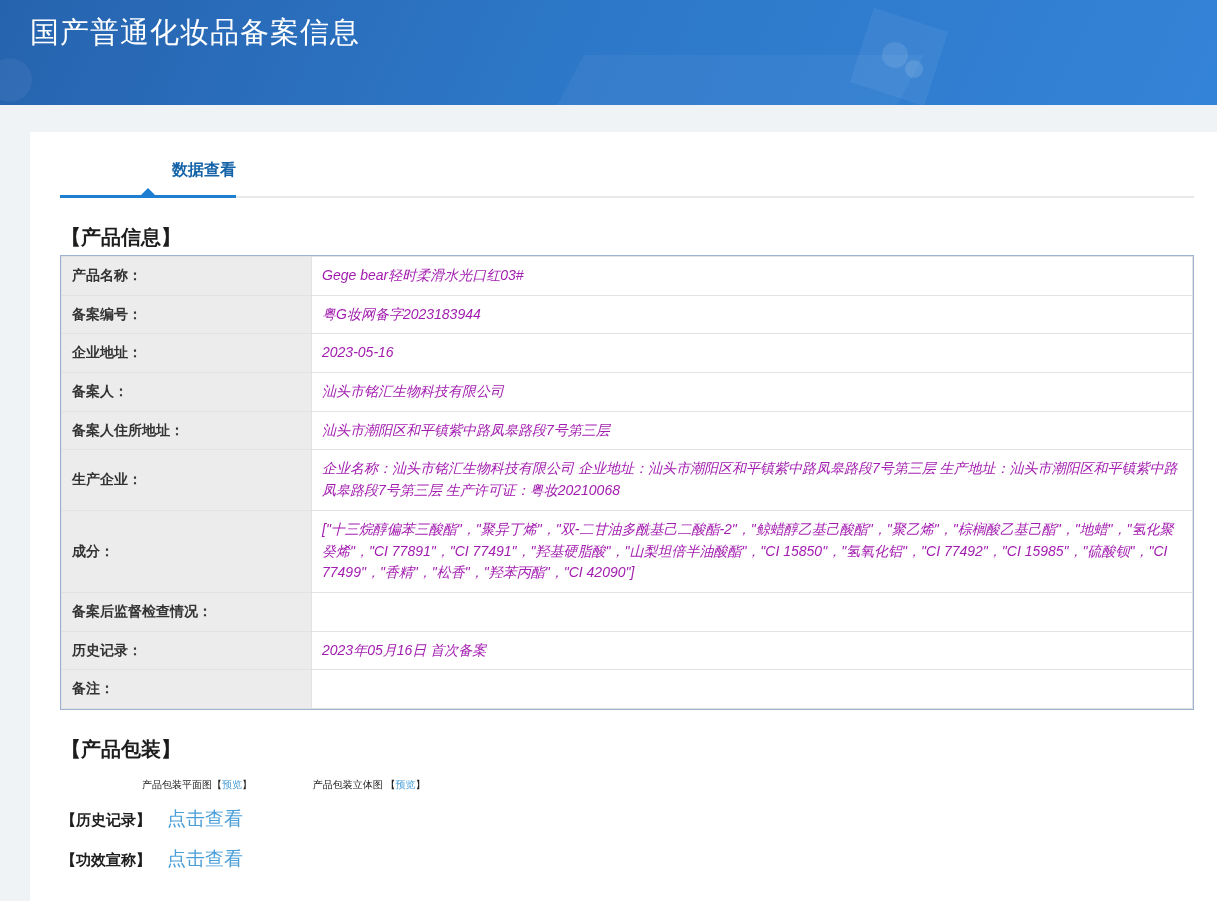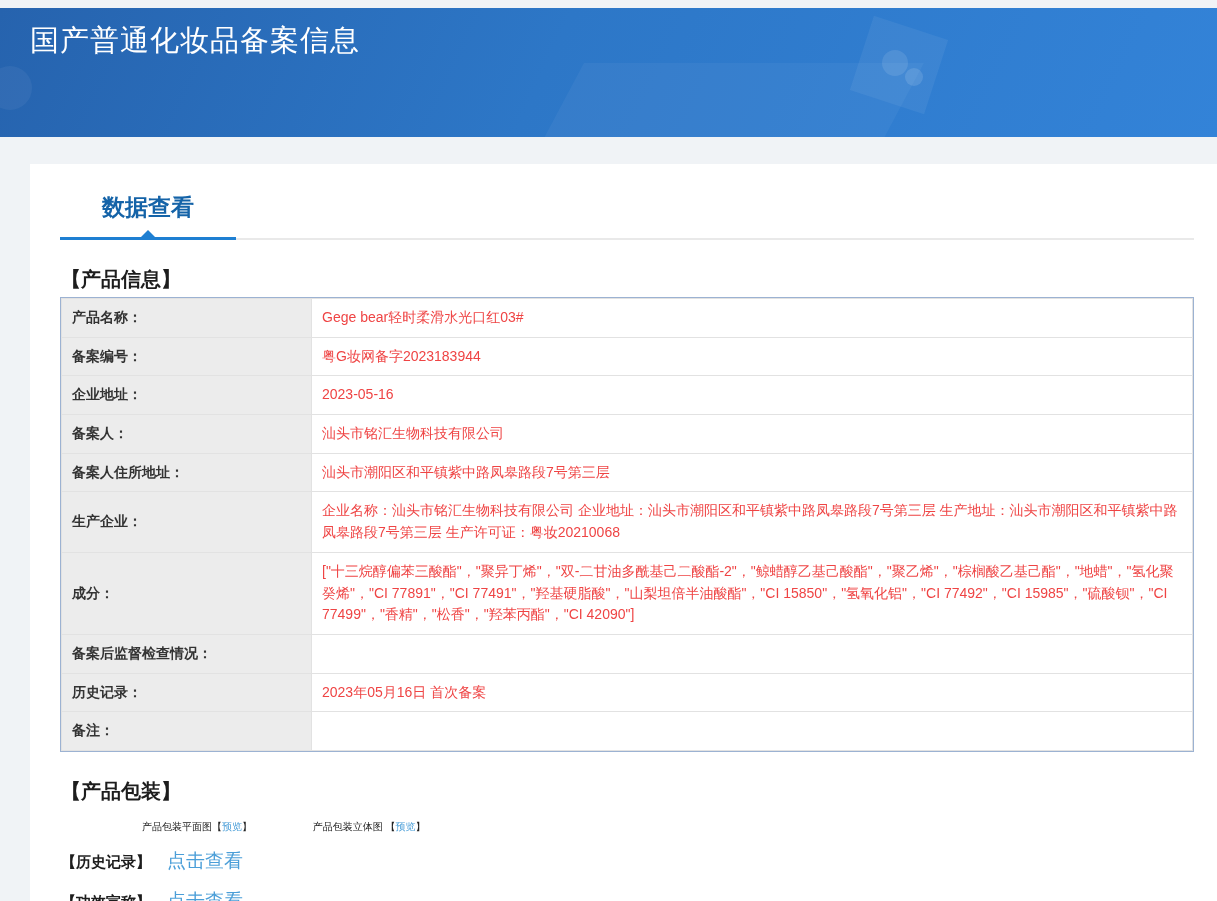--- a/index.html
+++ b/index.html
@@ -4,23 +4,22 @@
 <style>
   * { box-sizing: border-box; }
   html, body {
     margin: 0; padding: 0;
     background: #f0f3f6;
     font-family: "Liberation Sans", "DejaVu Sans", sans-serif;
     width: 100%; min-height: 901px;
   }
   
   .banner {
-    position: relative; height: 129px; overflow: hidden;
+    position: relative; height: 105px; overflow: hidden;
     background: linear-gradient(115deg, #2663ae 0%, #2d77c7 45%, #3383d8 100%);
-    margin-top: 8px;
   }
   .banner-title {
     position: relative; z-index: 2;
     margin: 0; padding: 13px 0 0 30px;
     color: #ffffff; font-size: 29px; font-weight: 500; letter-spacing: 1px;
   }
   .deco { position: absolute; z-index: 1; }
   .deco-sq1 { left: 860px; top: 18px; width: 78px; height: 78px;
     background: rgba(255,255,255,0.06); transform: rotate(18deg); }
   .deco-sq2 { left: 560px; top: 55px; width: 340px; height: 90px;
@@ -36,22 +35,22 @@
   .card {
     margin: 27px 0 0 30px;
     background: #ffffff;
     padding: 28px 23px 42px 30px;
   }
 
   
   .tabbar { position: relative; border-bottom: 2px solid #e9e9e9; }
   .tab {
     position: relative; display: inline-block; width: 176px;
-    text-align: center; padding-bottom: 15px;
-    color: #1463a8; font-size: 23px; font-weight: bold; cursor: pointer;
+    text-align: right; padding-bottom: 15px;
+    color: #1463a8; font-size: 16px; font-weight: bold; cursor: pointer;
   }
   .tab-underline {
     position: absolute; left: 0; bottom: -2px; width: 100%; height: 3px;
     background: #1e7fd2;
   }
   .tab-caret {
     position: absolute; left: 50%; bottom: 1px; margin-left: -7px;
     width: 0; height: 0;
     border-left: 7px solid transparent; border-right: 7px solid transparent;
     border-bottom: 7px solid #1e7fd2;
@@ -67,21 +66,21 @@
   .table-frame { border: 1px solid #9cb2d2; }
   table.info-table { width: 100%; border-collapse: collapse; }
   table.info-table td {
     border: 1px solid #e2e2e2; font-size: 14px; line-height: 1.55;
     padding: 8px 10px; vertical-align: middle; height: 24px;
   }
   td.cell-label {
     width: 250px; background: #ececec; color: #333333;
     font-weight: bold; padding-left: 12px;
   }
-  td.cell-value { color: #ef4444; }
+  td.cell-value { color: #a21caf; font-style: italic; }
 
   
   .pack-line { margin: 15px 0 6px 82px; font-size: 10px; color: #222222; }
   .pack-item { display: inline-block; }
   .pack-item + .pack-item { margin-left: 58px; }
   a.link { color: #4a9ed8; text-decoration: none; cursor: pointer; }
   .bracket { color: #222222; font-weight: normal; }
   .doc-line { margin: 14px 0 0 1px; font-size: 15px; }
   .doc-line .section-inline { font-weight: bold; color: #1d1d1d; }
   .doc-line a.link { font-size: 19px; margin-left: 16px; font-weight: normal; }

